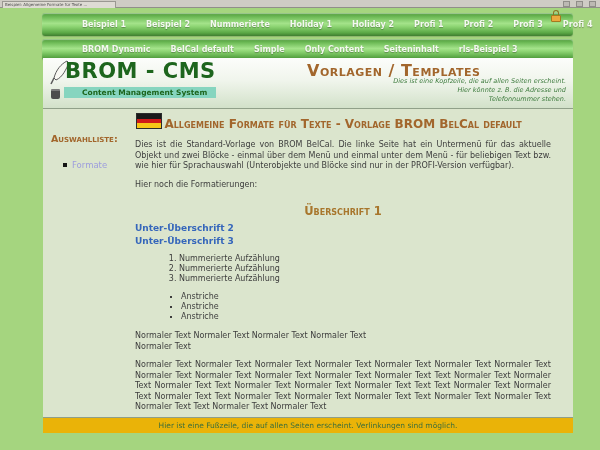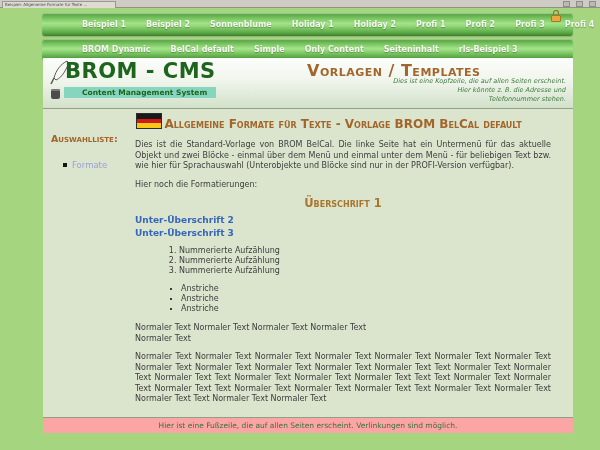--- a/index.html
+++ b/index.html
@@ -63,29 +63,29 @@
   .content { flex:1 1 auto; padding:4px 22px 0 0; box-sizing:border-box; position:relative;
     color:#3d3d3d; font-size:8px; }
   .flag { position:absolute; left:1px; top:4px; width:26px; height:16px;
     border:1px solid #2b2b2b; box-sizing:border-box;
     background:linear-gradient(180deg,#191919 0%,#191919 33%,#d01919 33%,#d01919 66%,#f7c617 66%,#f7c617 100%); }
   .content-heading { text-align:center; font-variant:small-caps; font-weight:bold;
     font-size:12px; color:#a2662c; padding-top:4px; }
   .intro { margin-top:9px; text-align:justify; line-height:10.5px; }
   .formats-label { margin-top:8px; line-height:10.5px; }
   .h1 { text-align:center; font-variant:small-caps; font-weight:bold; font-size:11.5px;
-    color:#a8762c; margin-top:6px; }
+    color:#a8762c; margin-top:14px; }
   .h2 { font-weight:bold; font-size:9px; color:#3566bb; margin-top:5px; }
   .h3 { font-weight:bold; font-size:9px; color:#3566bb; margin-top:3px; }
   ol.num { margin:8px 0 0 0; padding-left:44px; line-height:10px; }
   ul.sq { list-style-type:square; margin:8px 0 0 0; padding-left:46px; line-height:10px; }
   .normal-short { margin-top:9px; white-space:pre-line; line-height:10.5px; }
   .normal-long { margin-top:8px; text-align:justify; line-height:10.5px; }
 
-  .card-footer { flex:0 0 15px; height:15px; background:#fca5a5; border-top:1px solid #8f9f88;
+  .card-footer { flex:0 0 15px; height:15px; background:#eab308; border-top:1px solid #8f9f88;
     display:flex; align-items:center; justify-content:center;
     font-size:7.5px; color:#3c6e3c; }
 </style>
 </head>
 <body>
 
 <div class="page">
 
   <div class="browser-bar">
     <div class="browser-tab">Beispiel: Allgemeine Formate für Texte ...</div>
@@ -97,21 +97,21 @@
   </div>
 
   <div class="lock">
     <div class="shackle"></div>
     <div class="body"></div>
   </div>
 
   <div class="navbar nav1">
     <span class="nav-item">Beispiel 1</span>
     <span class="nav-item">Beispiel 2</span>
-    <span class="nav-item">Sonnenblume</span>
+    <span class="nav-item">Nummerierte</span>
     <span class="nav-item">Holiday 1</span>
     <span class="nav-item">Holiday 2</span>
     <span class="nav-item">Profi 1</span>
     <span class="nav-item">Profi 2</span>
     <span class="nav-item">Profi 3</span>
     <span class="nav-item">Profi 4</span>
   </div>
 
   <div class="navbar nav2">
     <span class="nav-item">BROM Dynamic</span>

